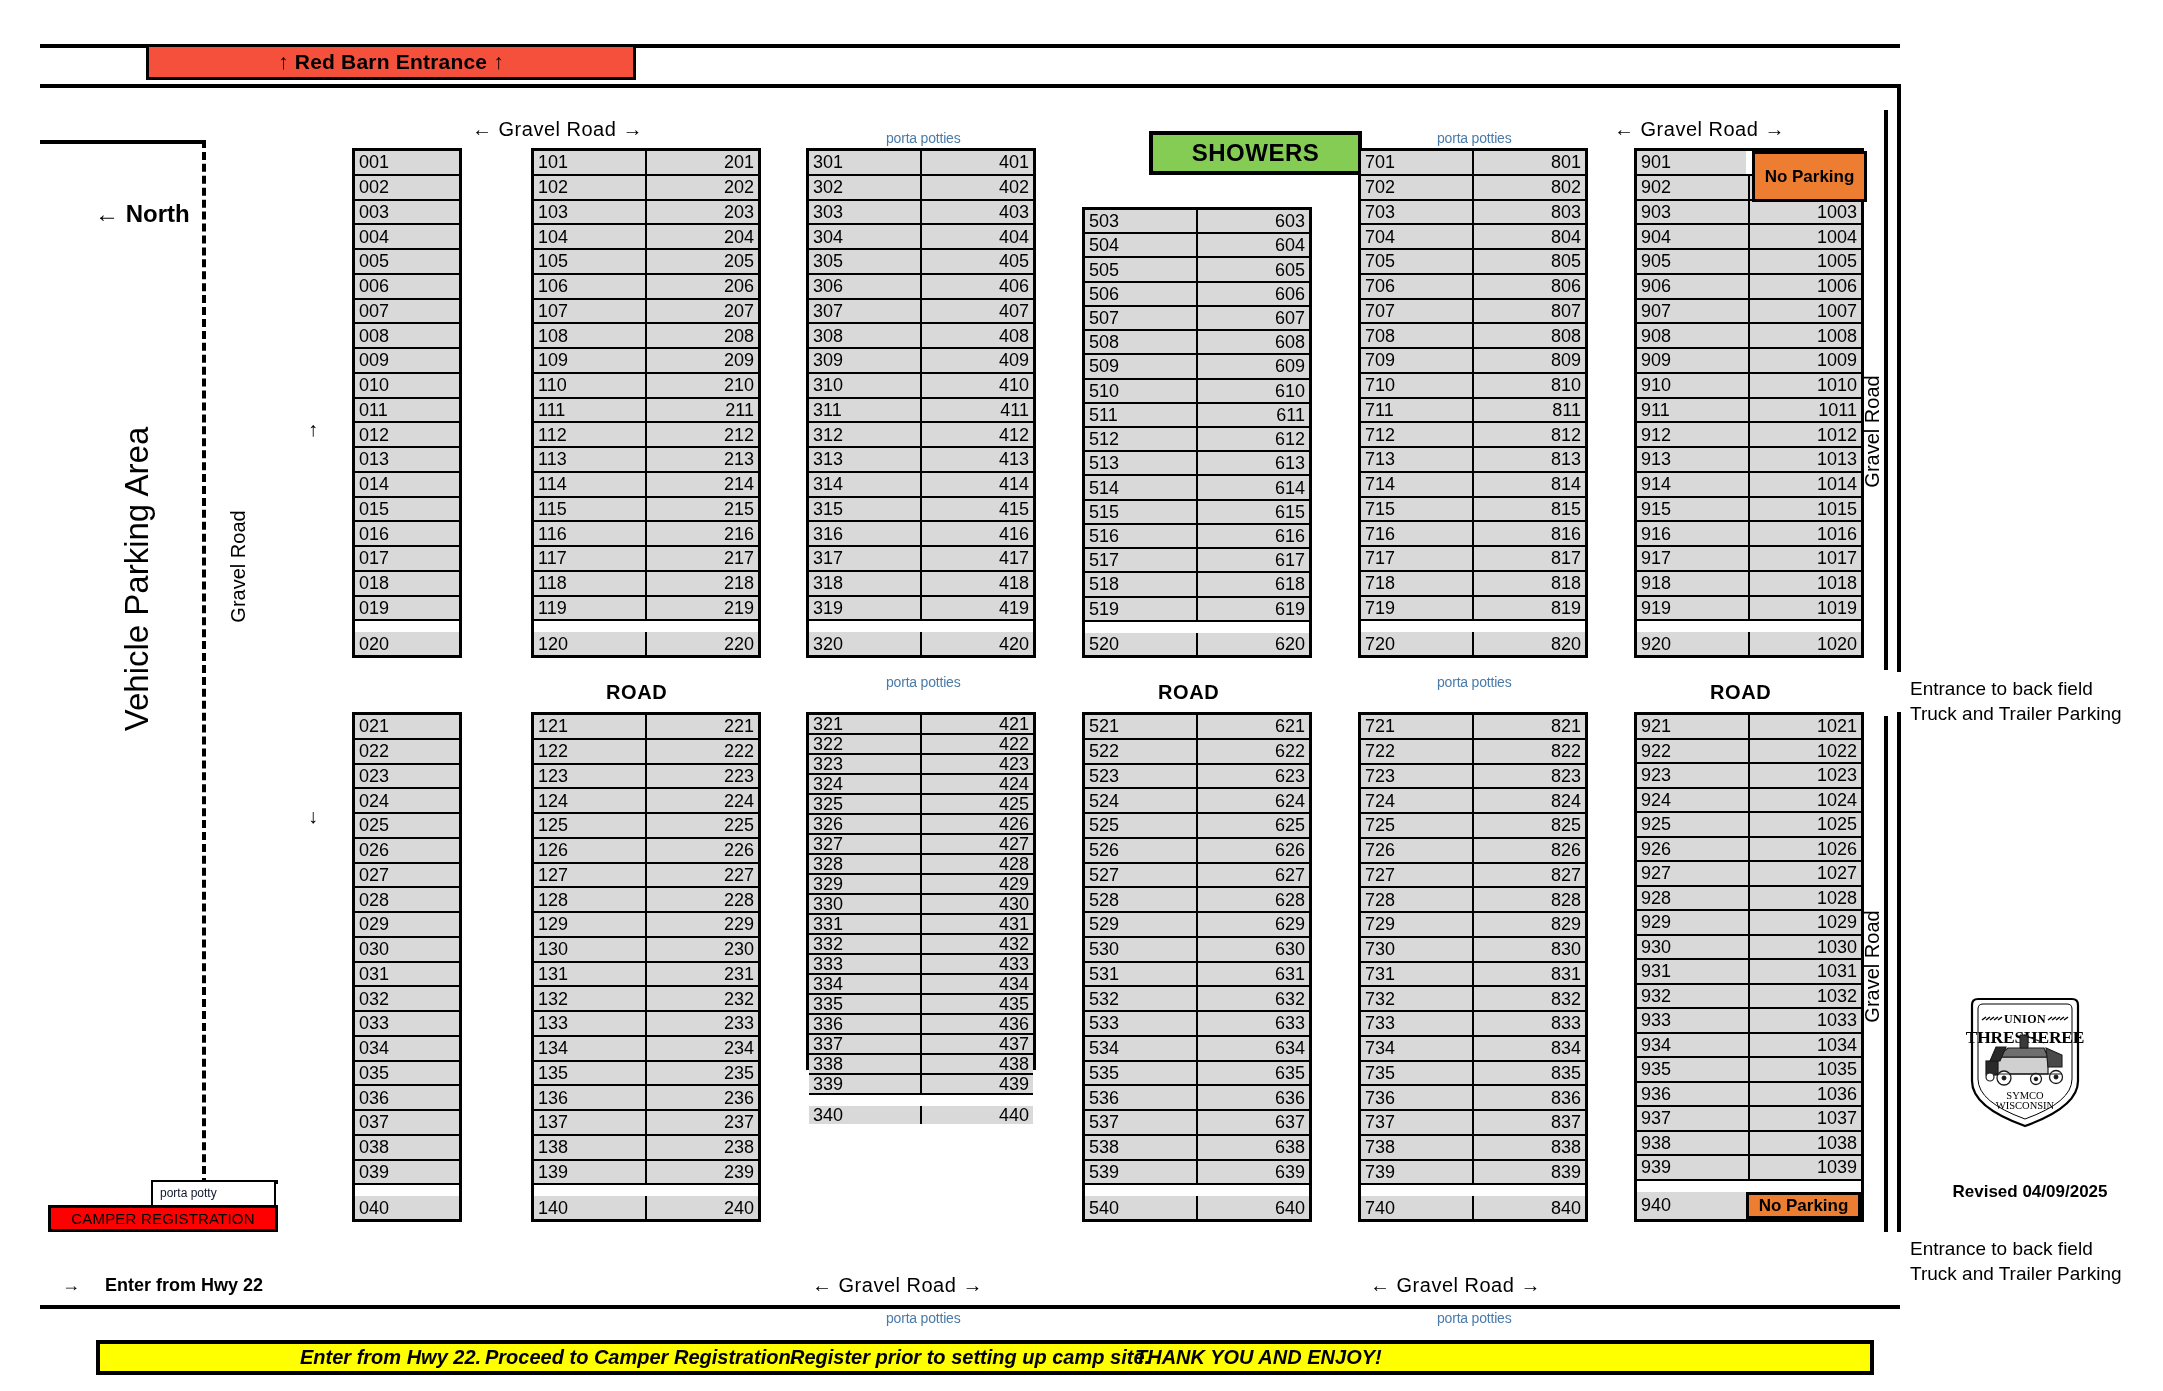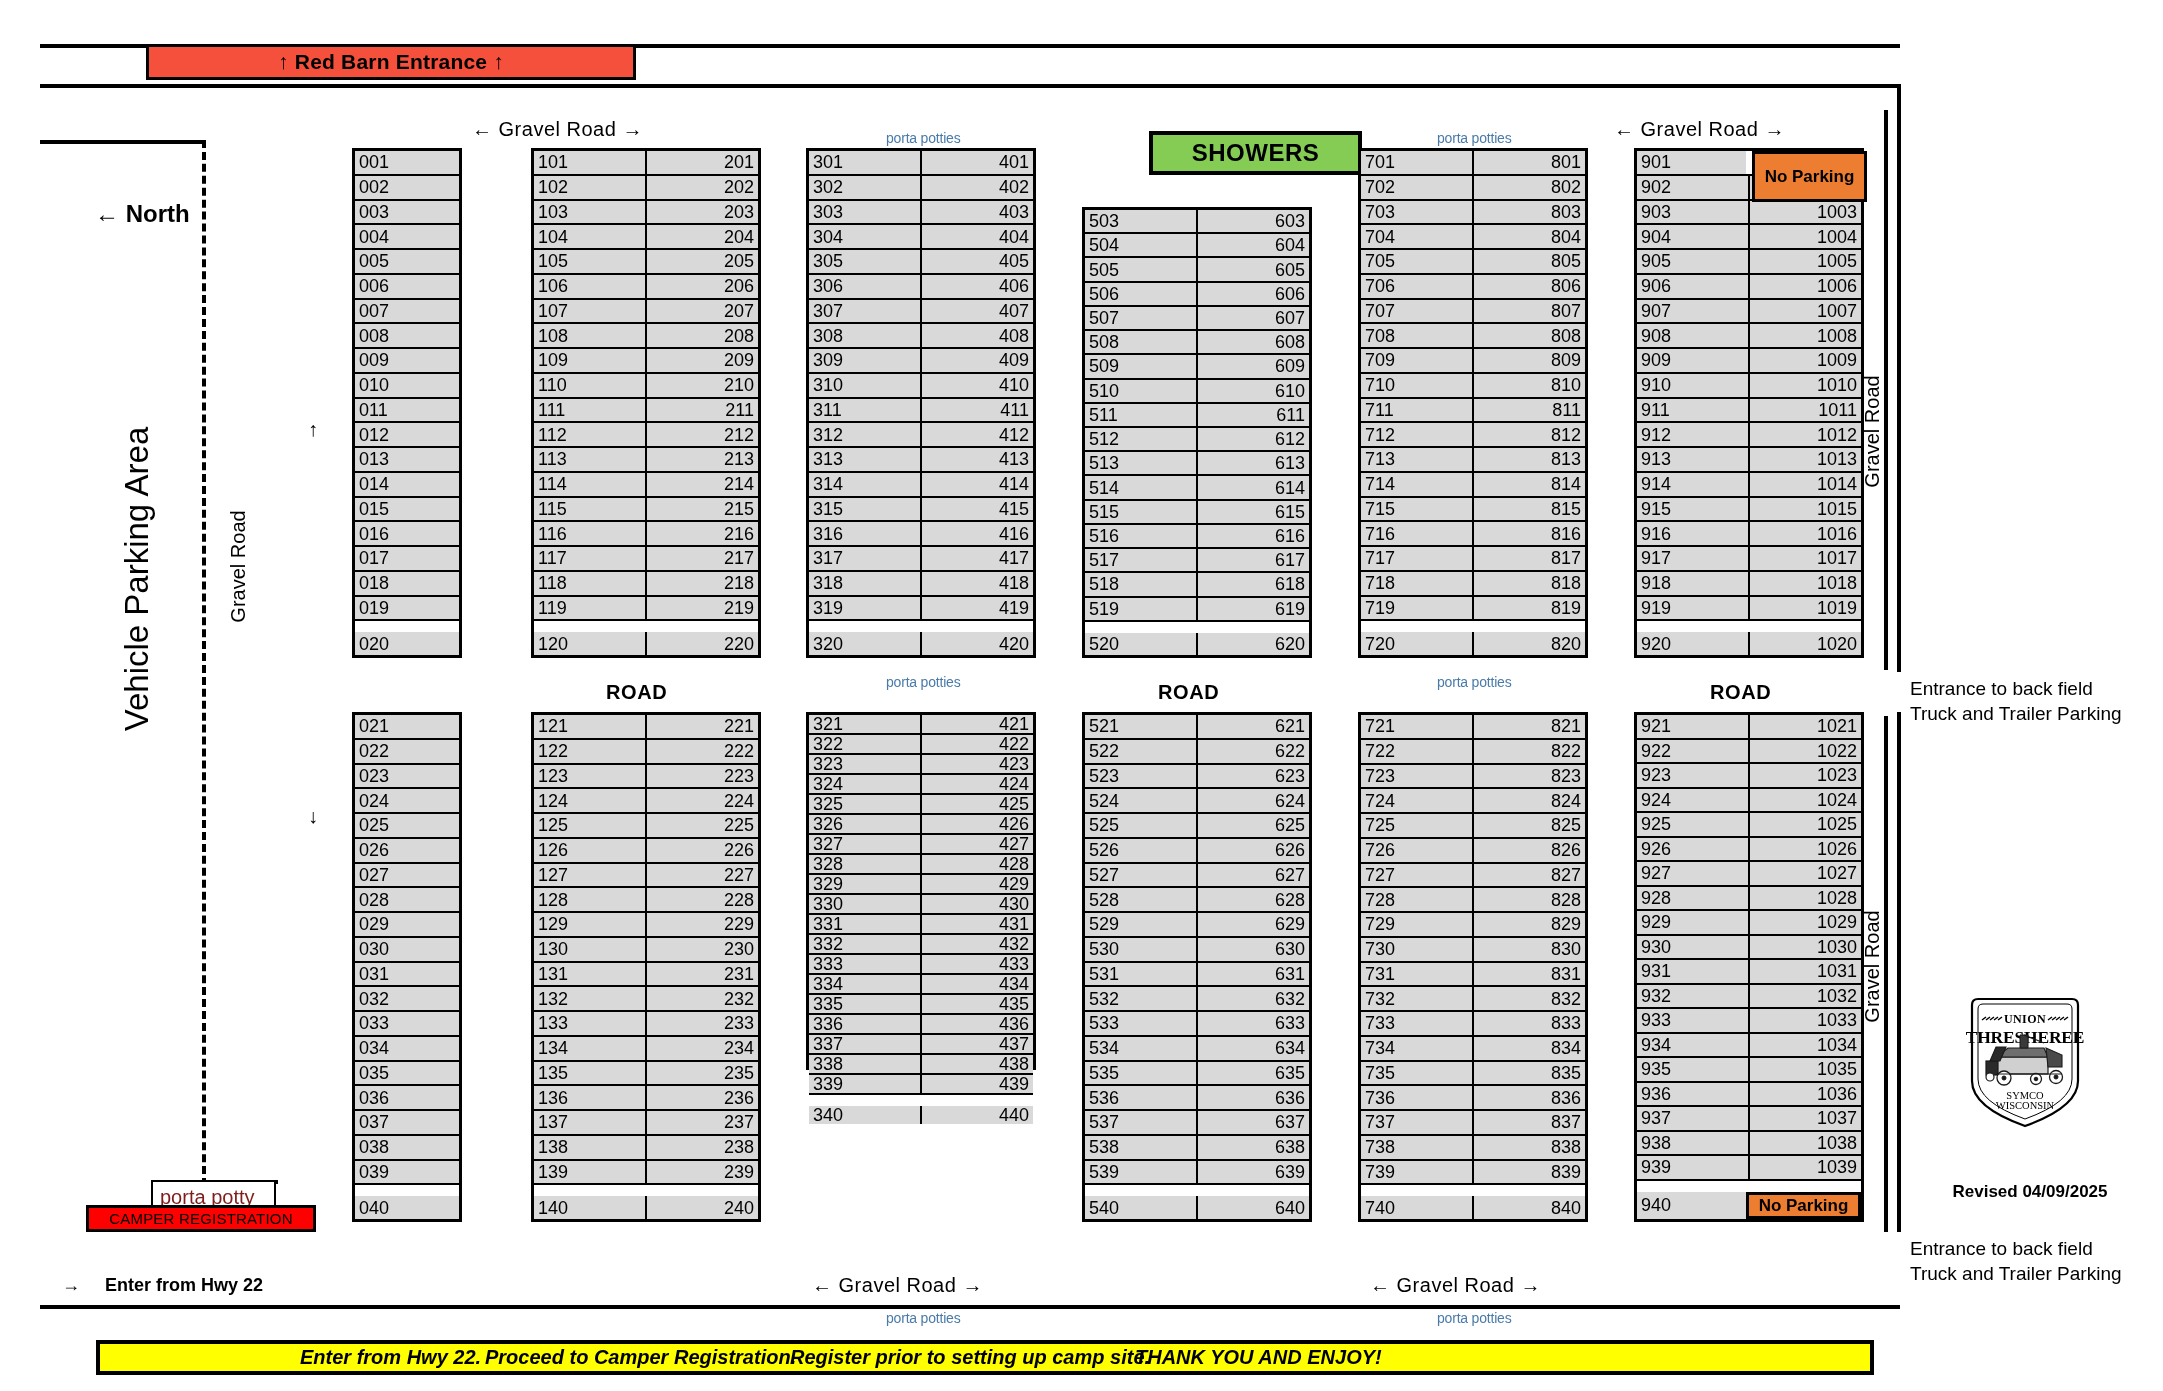--- a/index.html
+++ b/index.html
@@ -191,36 +191,35 @@
     position: absolute;
     left: 151px; top: 1180px;
     width: 125px; height: 29px;
     border: 2px solid #000;
     box-sizing: border-box;
     background: #fff;
   }
   #potty-box-label {
     position: absolute;
     left: 160px; top: 1186px;
-    font-size: 20px;
-    color: #7f1d1d;
+    font-size: 12px;
+    color: #0f172a;
     white-space: nowrap;
   }
   #camper-reg {
     position: absolute;
     left: 48px; top: 1205px;
     width: 230px; height: 27px;
     background: #ff0000;
     border: 3px solid #000;
     box-sizing: border-box;
     display: flex; align-items: center; justify-content: center;
     font-size: 15px;
     letter-spacing: .2px;
     white-space: nowrap;
-    margin-left: 38px;
   }
   #enter-hwy {
     position: absolute;
     left: 62px; top: 1275px;
     font-size: 18px;
     font-weight: bold;
     white-space: nowrap;
   }
 
   

